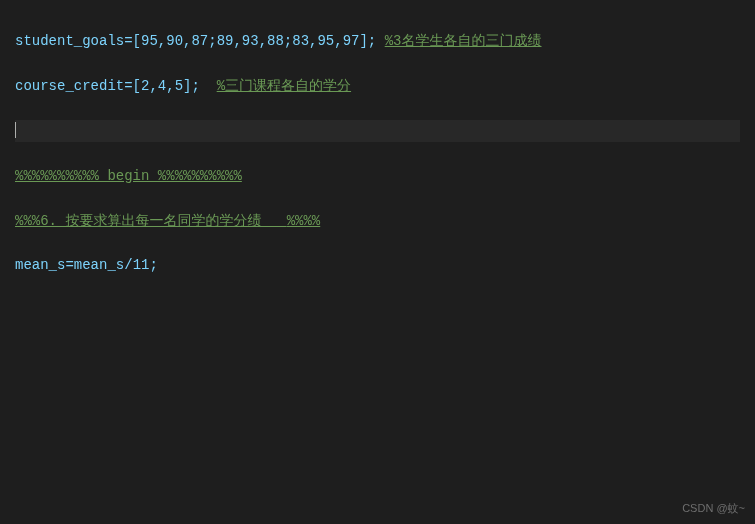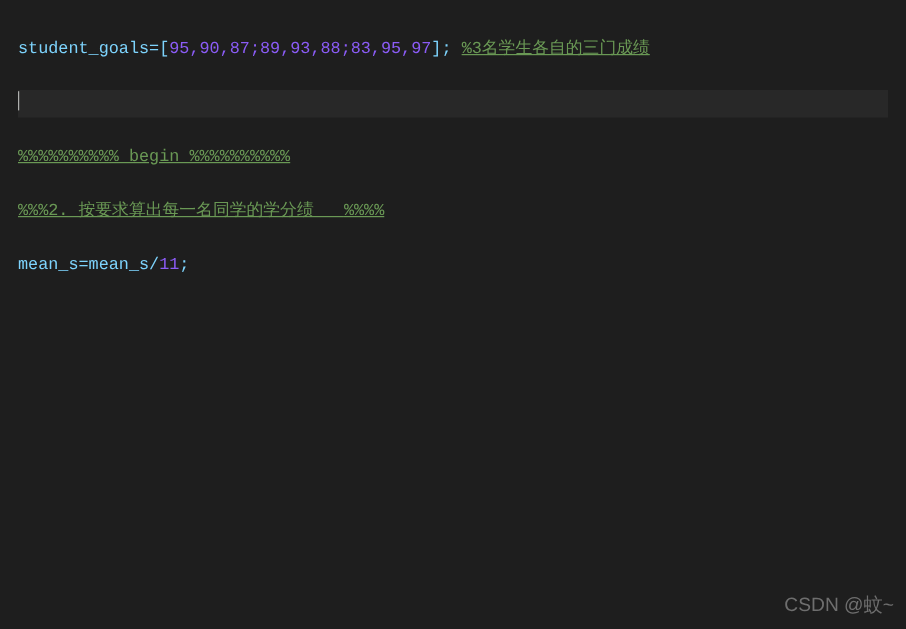--- a/index.html
+++ b/index.html
@@ -35,38 +35,39 @@
       display: inline-block;
       width: 1px;
       height: 16px;
       background-color: #aeafad;
       vertical-align: middle;
       position: relative;
       top: -1px;
     }
     .text { color: #7dd3fc; }
     .comment { color: #6a9955; text-decoration: underline; }
-    .number { color: #8b5cf6; }
+    .number { color: #7dd3fc; }
     .watermark {
       position: absolute;
       bottom: 6px;
       right: 10px;
       color: #6e6e6e;
-      font-size: 16px;
+      font-size: 11px;
       font-family: sans-serif;
     }
   </style>
 </head>
 <body>
 
 <div class="editor">
 <span class="line"><span class="text">student_goals=[</span><span class="number">95,90,87;89,93,88;83,95,97</span><span class="text">]; </span><span class="comment">%3名学生各自的三门成绩</span></span>
+<span class="line"><span class="text">course_credit=[</span><span class="number">2,4,5</span><span class="text">];  </span><span class="comment">%三门课程各自的学分</span></span>
 <span class="line cursor-line"><span class="cursor"></span><span></span></span>
 <span class="line"><span class="comment">%%%%%%%%%% begin %%%%%%%%%%</span></span>
-<span class="line"><span class="comment">%%%2. 按要求算出每一名同学的学分绩   </span><span class="comment">%%%%</span></span>
+<span class="line"><span class="comment">%%%6. 按要求算出每一名同学的学分绩   </span><span class="comment">%%%%</span></span>
 <span class="line"><span class="text">mean_s=mean_s/</span><span class="number">11</span><span class="text">;</span></span>
 <span class="line"><span></span></span>
 <span class="line"><span></span></span>
 <span class="line"><span></span></span>
 <span class="line"><span></span></span>
 <span class="line"></span>
 
 
 
 

